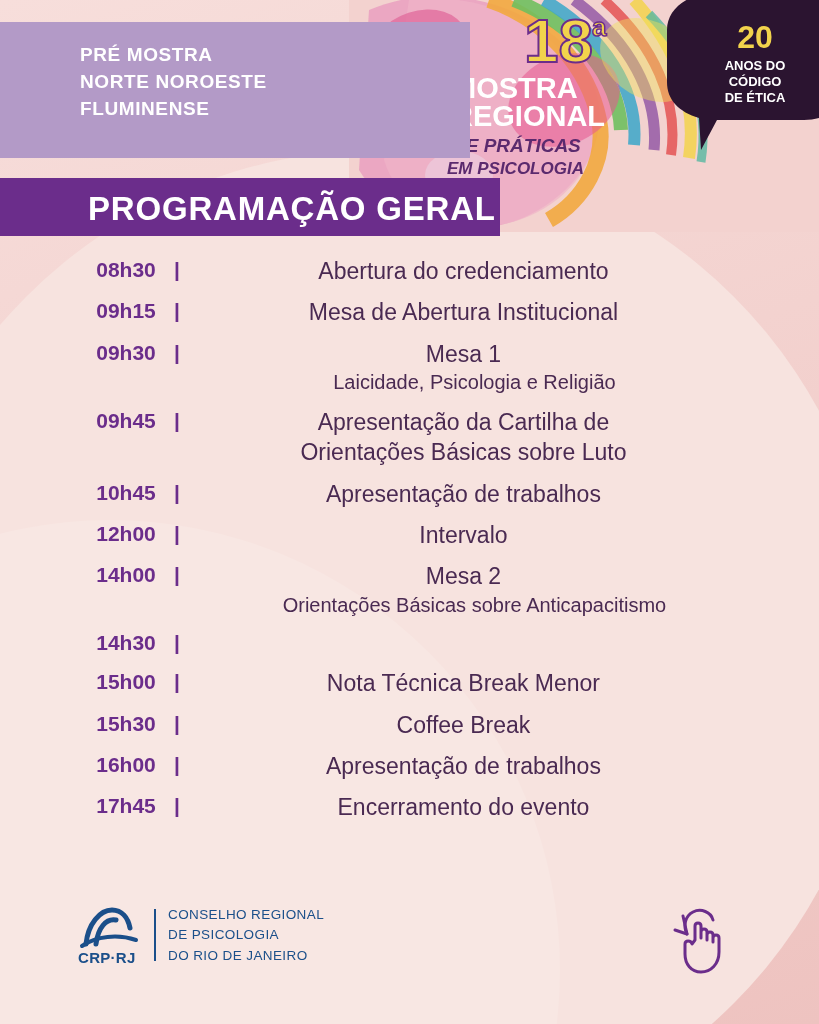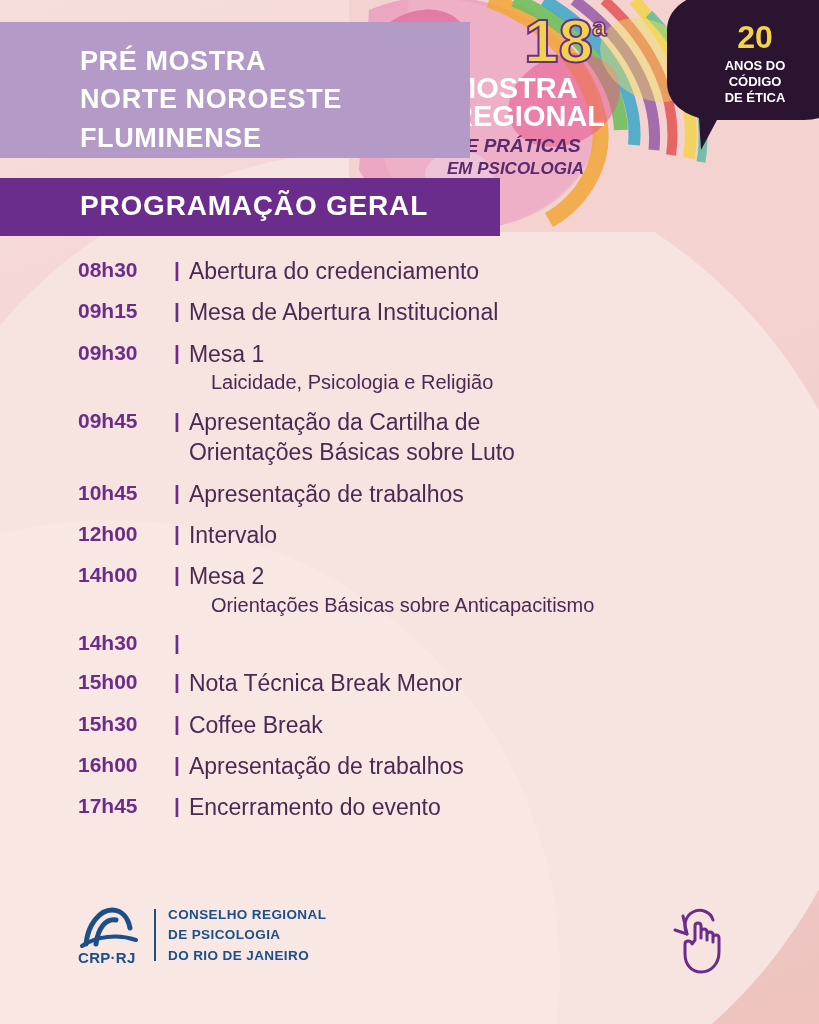--- a/index.html
+++ b/index.html
@@ -49,42 +49,42 @@
     width: 470px;
     height: 136px;
     background: #b39ac7;
   }
   .header-title {
     position: absolute;
     left: 80px;
     top: 42px;
     width: 400px;
     color: #ffffff;
-    font-size: 27px;
+    font-size: 19px;
     font-weight: bold;
     line-height: 1.42;
     letter-spacing: 0.6px;
     white-space: pre-line;
   }
 
   
   .prog-band {
     position: absolute;
     left: 0;
     top: 178px;
     width: 500px;
     height: 58px;
     background: #6b2d8b;
   }
   .prog-title {
     position: absolute;
-    left: 80px;
+    left: 88px;
     top: 190px;
     color: #ffffff;
-    font-size: 28px;
+    font-size: 33px;
     font-weight: bold;
     letter-spacing: 0.8px;
   }
 
   
   .artwork {
     position: absolute;
     right: 0;
     top: 0;
     width: 470px;
@@ -92,20 +92,21 @@
     overflow: hidden;
   }
   .artwork svg { display: block; }
 
   
   .schedule {
     position: absolute;
     left: 78px;
     top: 256px;
     width: 660px;
+    text-align: center;
   }
   .sched-row {
     display: flex;
     align-items: flex-start;
     margin-bottom: 11px;
   }
   .sched-time {
     flex: 0 0 auto;
     min-width: 96px;
     color: #6b2d8b;
@@ -163,21 +164,21 @@
   }
   .crp-divider {
     width: 2px;
     height: 52px;
     background: #1b4f8a;
     margin: 0 12px 0 14px;
   }
   .crp-text {
     color: #1b4f8a;
     font-size: 13.5px;
-    font-weight: bold;
+    font-weight: normal;
     line-height: 1.5;
     letter-spacing: 0.4px;
     white-space: pre-line;
   }
 
   
   .hand-icon {
     position: absolute;
     right: 68px;
     top: 900px;

